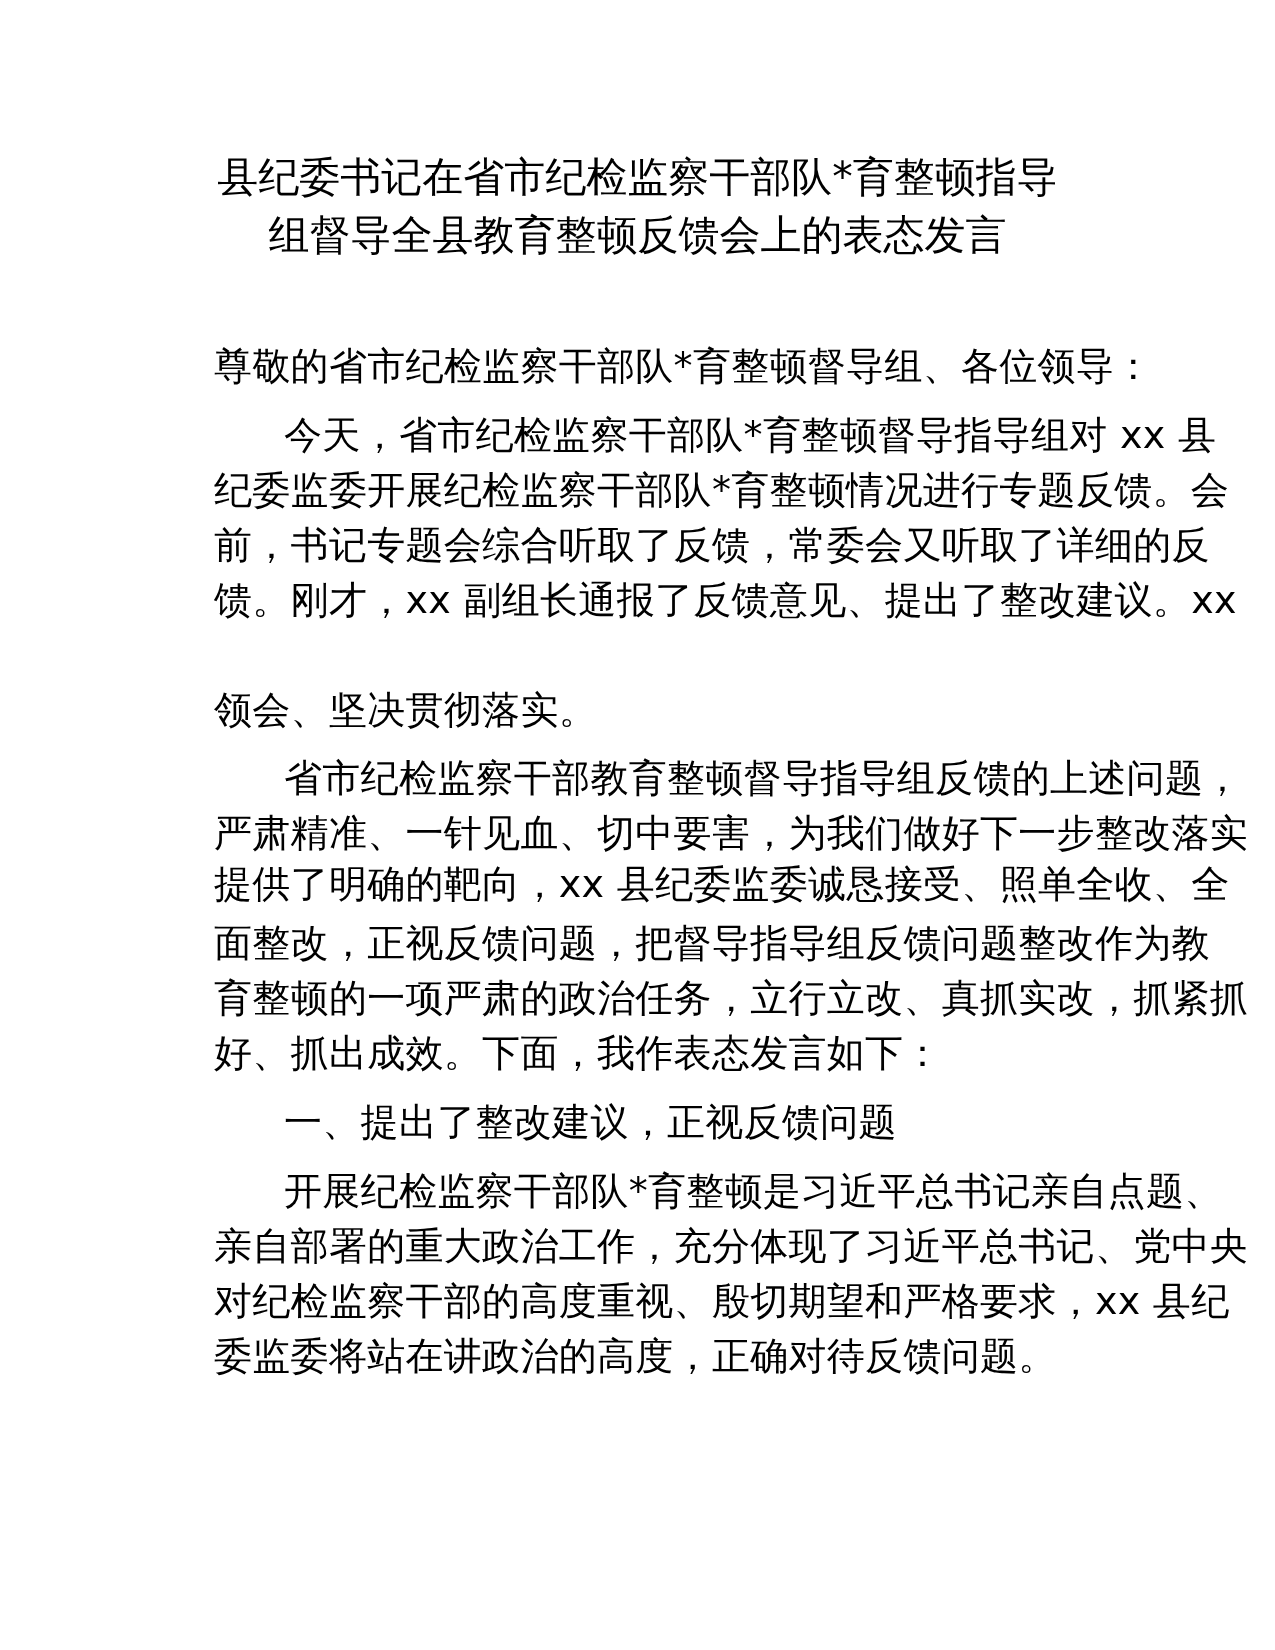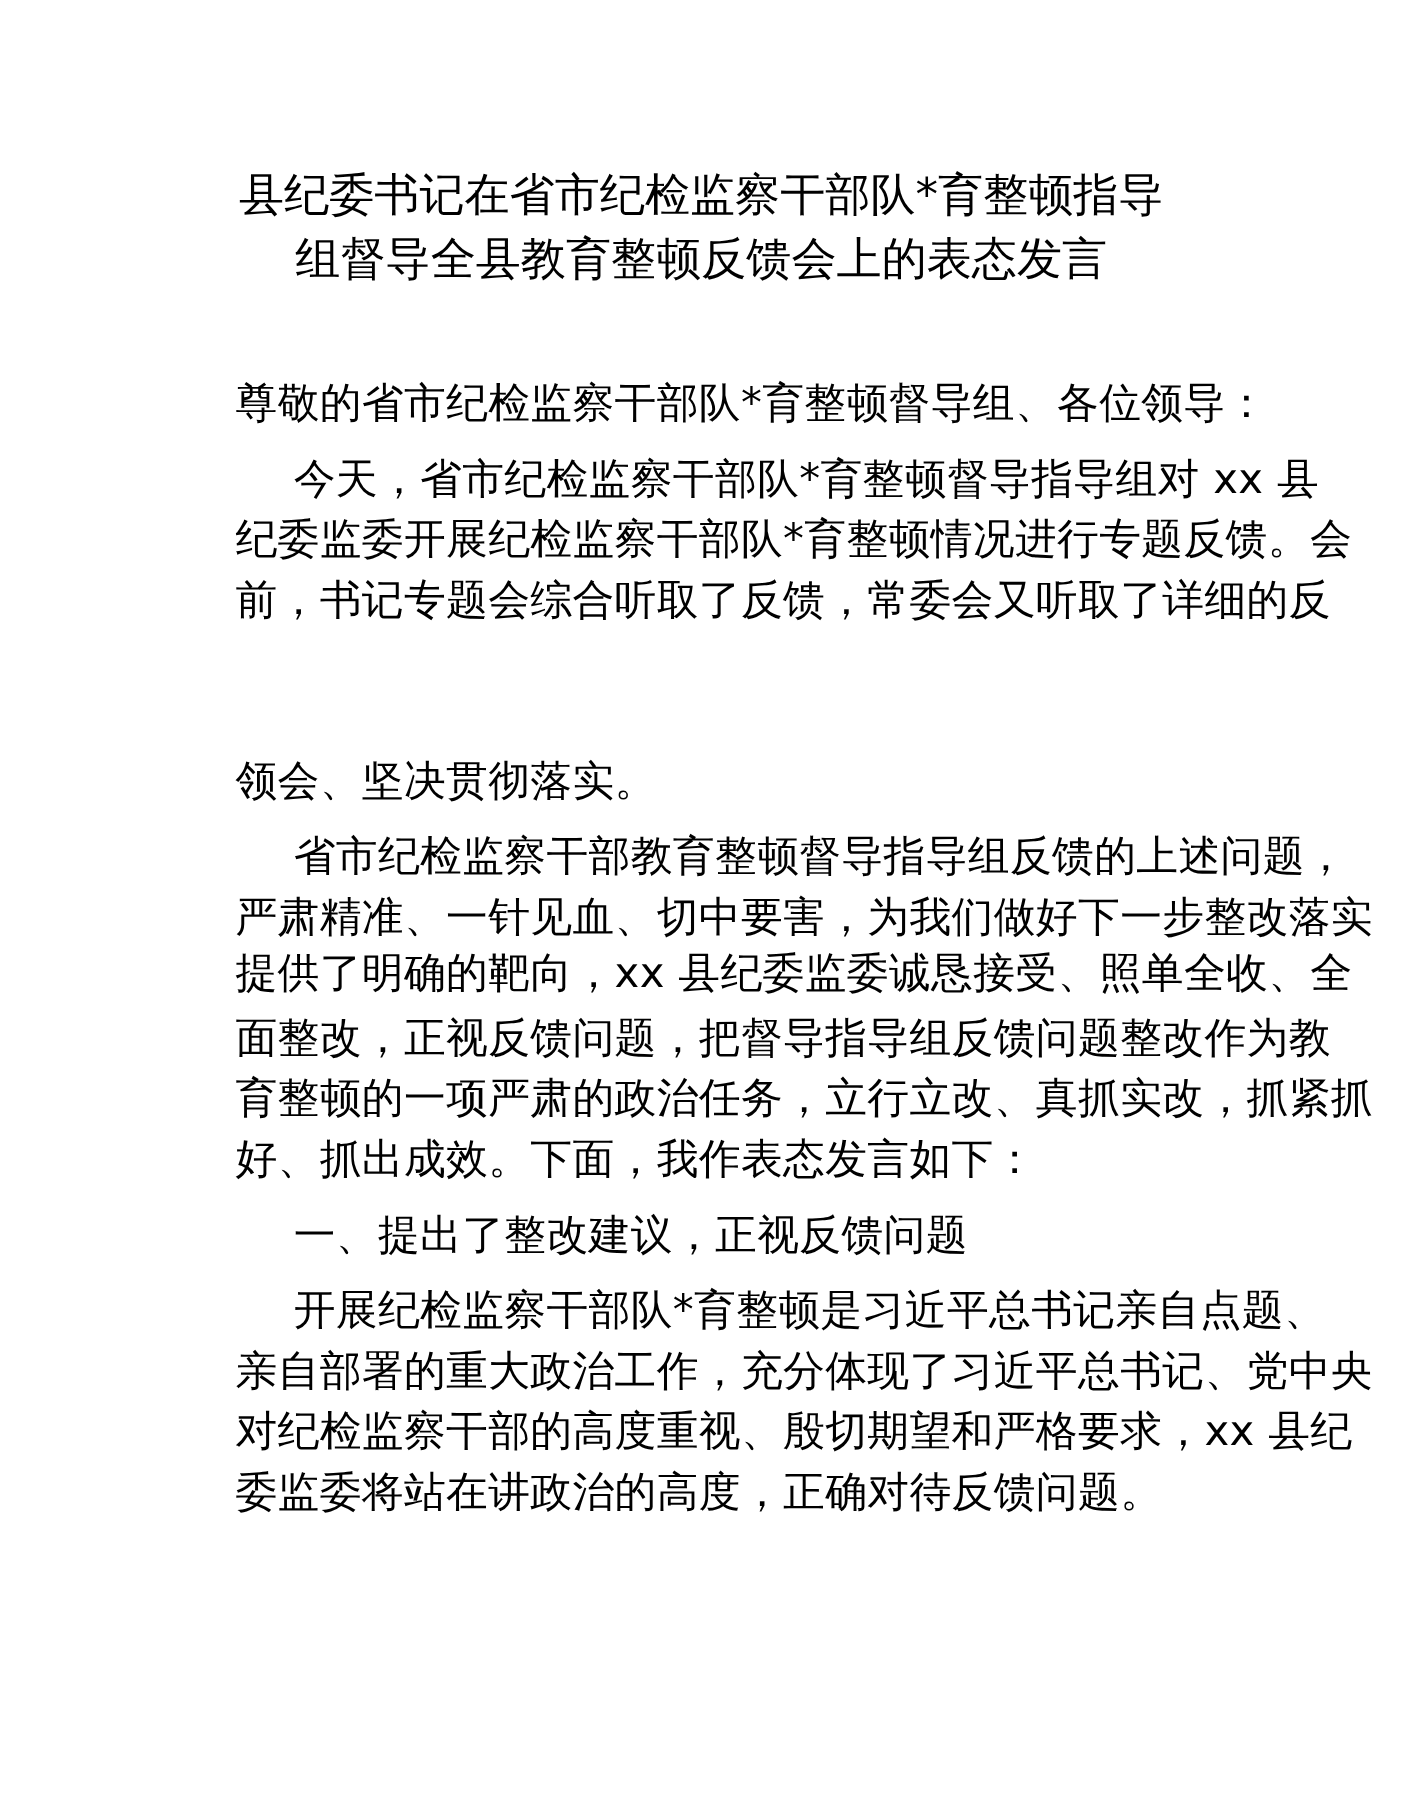--- a/index.html
+++ b/index.html
@@ -3,36 +3,37 @@
   <meta charset="utf-8">
   <style>
     html, body { margin: 0; padding: 0; background: #ffffff; }
     body { width: 1275px; height: 1650px; position: relative; overflow: hidden;
       font-family: "DejaVu Sans", "Liberation Sans", sans-serif; color: #000; }
     .page { position: absolute; left: 0; top: 0; width: 1275px; height: 1650px; background: #fff; }
     .title { position: absolute; left: 150px; width: 975px; top: 148px; text-align: center;
       font-size: 41px; line-height: 58px; letter-spacing: 0px; }
     .title-line { display: block; white-space: nowrap; }
     .line { position: absolute; left: 178px; font-size: 38px; line-height: 40px; white-space: nowrap; letter-spacing: 0.3px; margin-left: 36px; }
-    .indent { left: 231px; }
+    .indent { left: 248px; }
   </style>
 </head>
 <body>
 
 <div class="page">
   <div class="title">
     <span class="title-line">县纪委书记在省市纪检监察干部队*育整顿指导</span>
     <span class="title-line">组督导全县教育整顿反馈会上的表态发言</span>
   </div>
 
   <div class="line" style="top:346px">尊敬的省市纪检监察干部队*育整顿督导组、各位领导：</div>
 
   <div class="line indent" style="top:415px">今天，省市纪检监察干部队*育整顿督导指导组对 xx 县</div>
   <div class="line" style="top:470px">纪委监委开展纪检监察干部队*育整顿情况进行专题反馈。会</div>
   <div class="line" style="top:525px">前，书记专题会综合听取了反馈，常委会又听取了详细的反</div>
+  <div class="line" style="top:580px">馈。刚才，xx 副组长通报了反馈意见、提出了整改建议。xx</div>
   <div class="line indent" style="top:758px">省市纪检监察干部教育整顿督导指导组反馈的上述问题，</div>
 
   <div class="line" style="top:690px">领会、坚决贯彻落实。</div>
   <div class="line" style="top:813px">严肃精准、一针见血、切中要害，为我们做好下一步整改落实</div>
   <div class="line" style="top:864px">提供了明确的靶向，xx 县纪委监委诚恳接受、照单全收、全</div>
   <div class="line" style="top:923px">面整改，正视反馈问题，把督导指导组反馈问题整改作为教</div>
   <div class="line" style="top:978px">育整顿的一项严肃的政治任务，立行立改、真抓实改，抓紧抓</div>
   <div class="line" style="top:1033px">好、抓出成效。下面，我作表态发言如下：</div>
 
   <div class="line indent" style="top:1102px">一、提出了整改建议，正视反馈问题</div>

